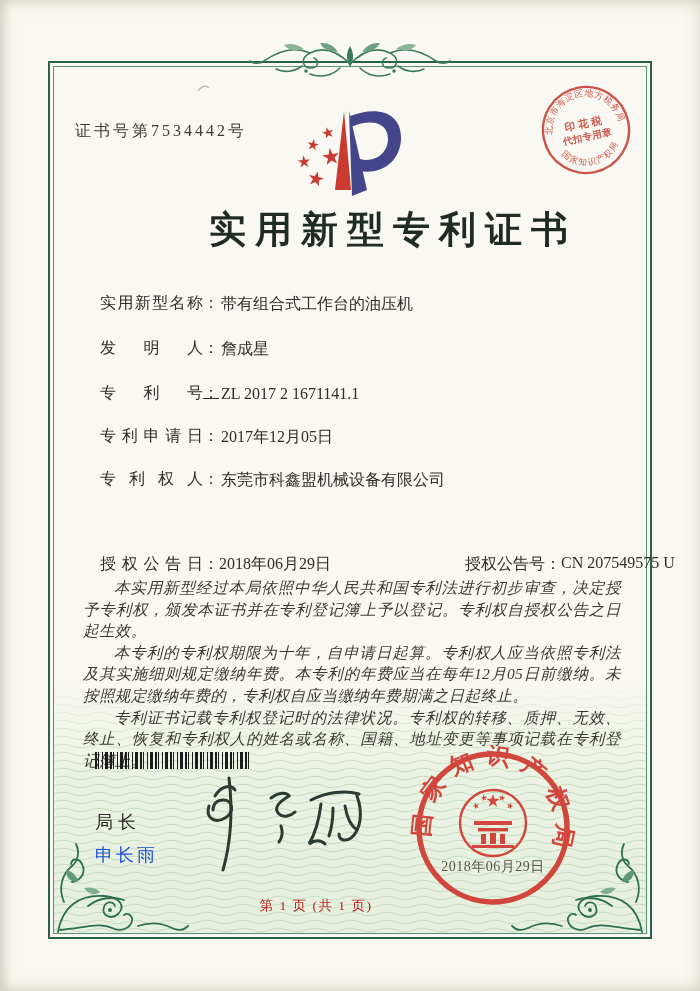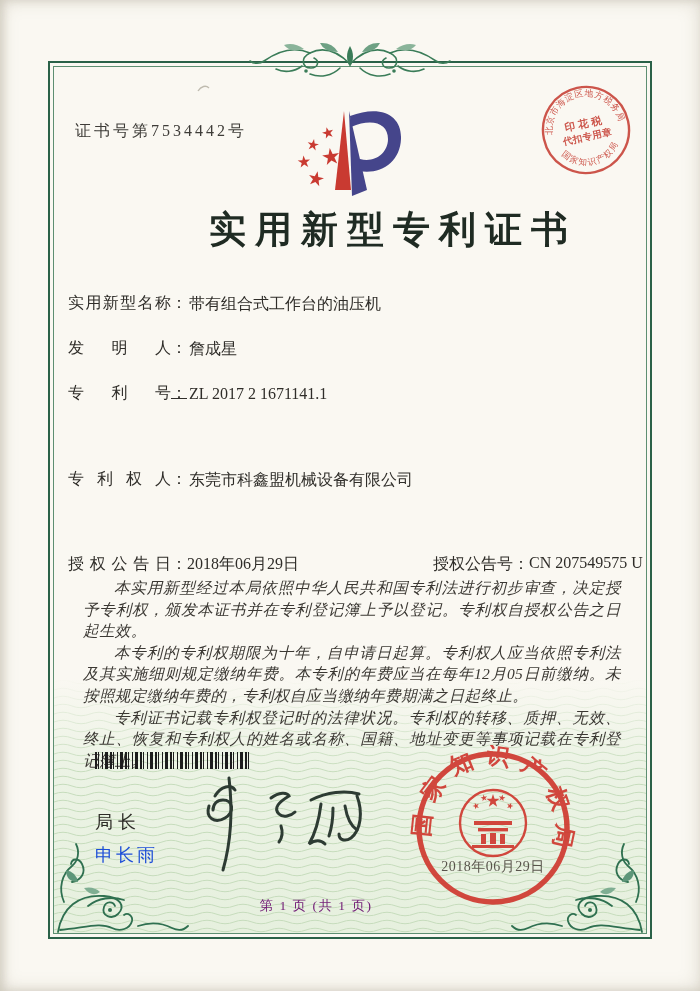--- a/index.html
+++ b/index.html
@@ -12,42 +12,42 @@
   .border-outer{position:absolute;left:48px;top:61px;width:604px;height:878px;
     border:2.5px solid #2a6148;box-sizing:border-box;z-index:2;}
   .border-inner{position:absolute;left:53px;top:66px;width:594px;height:868px;
     border:1px solid #5d8f72;box-sizing:border-box;z-index:2;}
   .waves{position:absolute;left:54px;top:678px;z-index:1;}
   .ornament{position:absolute;z-index:3;}
   .cert-number{position:absolute;left:75px;top:109px;font-size:16px;letter-spacing:3px;color:#3e3c38;z-index:4;margin-top:12px;}
   .logo{position:absolute;left:288px;top:108px;z-index:4;}
   .title{position:absolute;left:49px;top:205px;width:688px;margin:0;text-align:center;
     font-size:37px;font-weight:600;letter-spacing:9px;color:#1f2b23;z-index:4;}
-  .field-row{position:absolute;left:68px;font-size:16px;color:#2f2d29;z-index:4;white-space:nowrap;}
+  .field-row{position:absolute;left:100px;font-size:16px;color:#2f2d29;z-index:4;white-space:nowrap;}
   .field-label{display:inline-block;width:103px;text-align:justify;text-align-last:justify;vertical-align:top;}
   .field-colon{vertical-align:top;}
   .field-value{display:inline-block;width:412px;margin-left:2px;vertical-align:top;white-space:normal;line-height:21px;}
   .grant-right{position:absolute;left:365px;top:0;}
   .grant-right .field-label{width:auto;text-align:center;text-align-last:auto;}
   .paragraphs{position:absolute;left:83px;top:577px;width:538px;z-index:4;
     font-size:15.5px;line-height:21.6px;color:#3b3833;text-align:justify;font-style:italic;letter-spacing:.4px;}
   .paragraphs p{margin:0;text-indent:2em;}
   .barcode{position:absolute;left:95px;top:752px;width:154px;height:17px;z-index:4;
     background:repeating-linear-gradient(90deg,
       #1d1d1d 0px,#1d1d1d 2px,rgba(0,0,0,0) 2px,rgba(0,0,0,0) 3px,
       #1d1d1d 3px,#1d1d1d 4px,rgba(0,0,0,0) 4px,rgba(0,0,0,0) 7px,
       #1d1d1d 7px,#1d1d1d 8px,rgba(0,0,0,0) 8px,rgba(0,0,0,0) 10px,
       #1d1d1d 10px,#1d1d1d 13px,rgba(0,0,0,0) 13px,rgba(0,0,0,0) 15px);}
   .signer-title{position:absolute;left:95px;top:810px;font-size:18px;letter-spacing:5px;color:#2c2a26;z-index:4;text-align:center;}
   .signer-name{position:absolute;left:95px;top:843px;font-size:18px;letter-spacing:3px;color:#1d4ed8;z-index:4;}
   .signature{position:absolute;left:193px;top:772px;z-index:5;}
   .seal{position:absolute;left:405px;top:745px;z-index:5;}
   .tax-stamp{position:absolute;left:539px;top:84px;z-index:5;}
   .footer{position:absolute;left:49px;top:897px;width:534px;text-align:center;
-    font-size:13.5px;letter-spacing:1.5px;color:#701a75;z-index:4;}
+    font-size:13.5px;letter-spacing:1.5px;color:#b91c1c;z-index:4;}
   .pencil-mark{position:absolute;left:197px;top:84px;z-index:4;opacity:.7;}
   svg text{font-family:"Liberation Serif","DejaVu Serif",serif;}
 </style>
 </head>
 <body>
 
 <div class="page">
 
   <svg class="waves" width="592" height="255" viewBox="0 0 592 255">
     <defs>
@@ -161,20 +161,23 @@
   </svg>
 
   <div class="field-row" style="top:293px;">
     <span class="field-label">实用新型名称</span><span class="field-colon">：</span><span class="field-value">带有组合式工作台的油压机</span>
   </div>
   <div class="field-row" style="top:338px;">
     <span class="field-label">发明人</span><span class="field-colon">：</span><span class="field-value">詹成星</span>
   </div>
   <div class="field-row" style="top:383px;text-decoration:underline;">
     <span class="field-label">专利号</span><span class="field-colon">：</span><span class="field-value">ZL 2017 2 1671141.1</span>
+  </div>
+  <div class="field-row" style="top:426px;">
+    <span class="field-label">专利申请日</span><span class="field-colon">：</span><span class="field-value">2017年12月05日</span>
   </div>
   <div class="field-row" style="top:469px;">
     <span class="field-label">专利权人</span><span class="field-colon">：</span><span class="field-value">东莞市科鑫盟机械设备有限公司</span>
   </div>
   <div class="field-row" style="top:554px;width:540px;">
     <span class="field-label">授权公告日</span><span class="field-colon">：</span><span>2018年06月29日</span>
     <span class="grant-right">
       <span class="field-label">授权公告号</span><span class="field-colon">：</span><span>CN 207549575 U</span>
     </span>
   </div>

